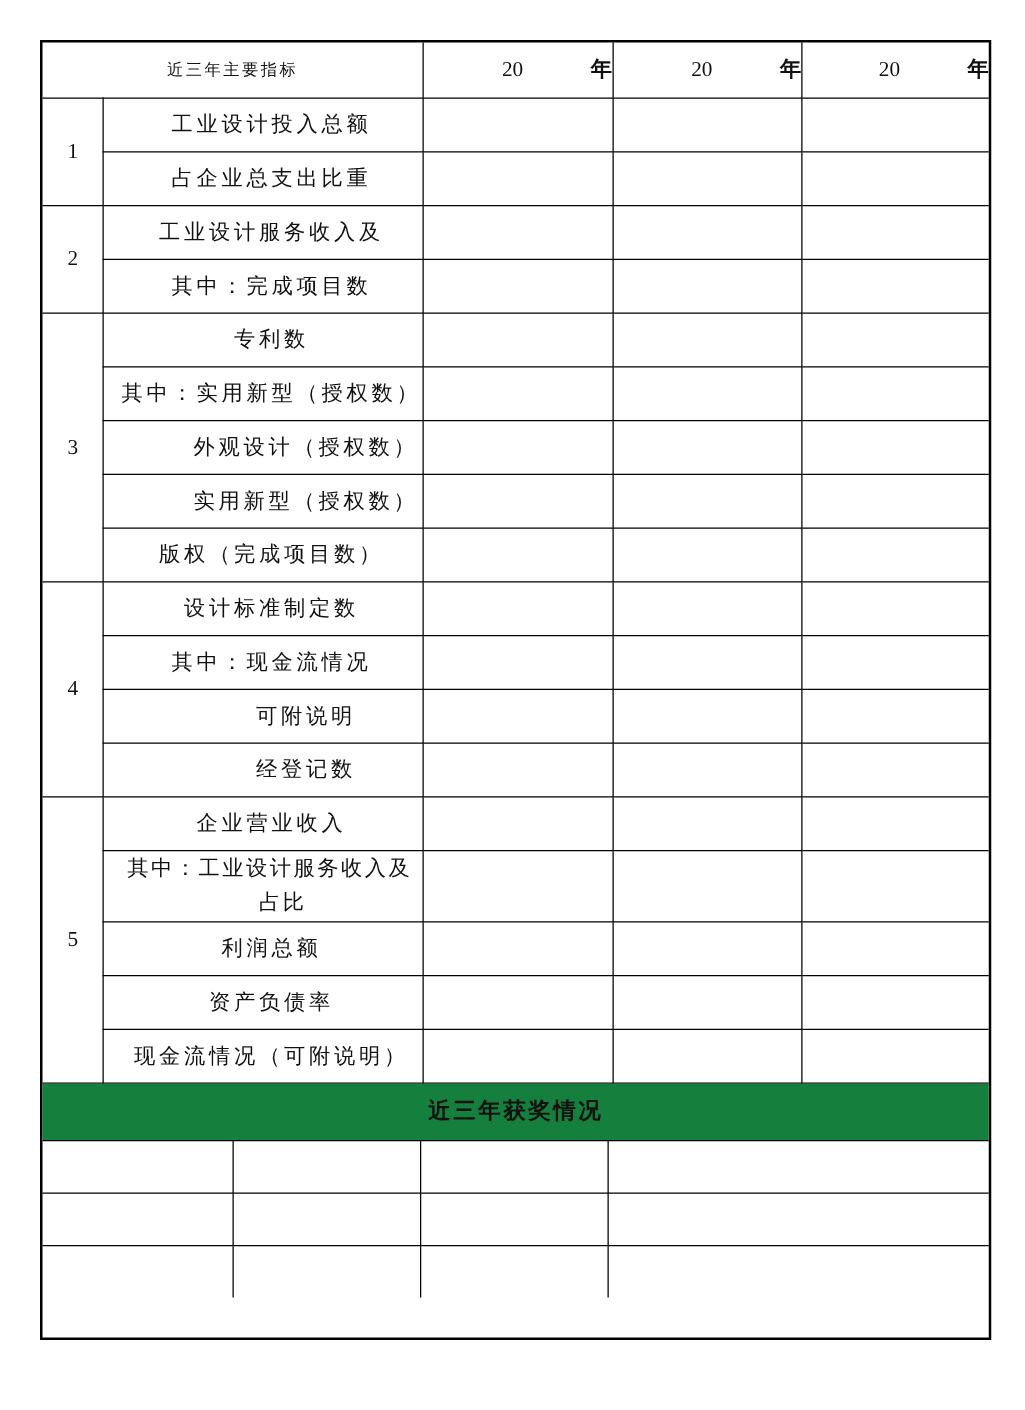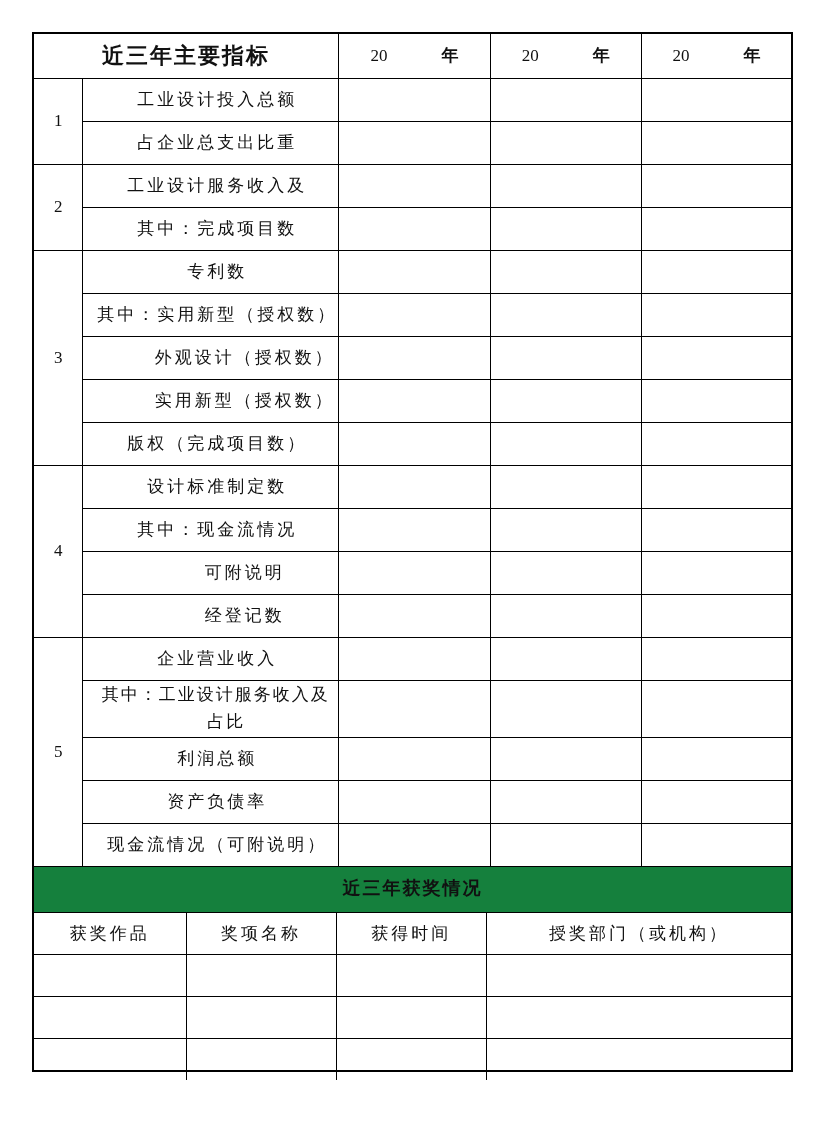--- a/index.html
+++ b/index.html
@@ -24,26 +24,26 @@
     vertical-align: middle;
     font-size: 17px;
   }
   
   .top-table tr.hdr td { border-top: none; height: 44px; }
   .top-table td.last { border-right: none; }
   .title-cell {
     border-left: none;
     text-align: center;
     font-family: "Liberation Sans", "DejaVu Sans", sans-serif;
-    font-weight: bold;
-    font-size: 22px;
+    font-weight: normal;
+    font-size: 13px;
     letter-spacing: 2px;
   }
   .year-cell .year-inner {
-    display: flex; align-items: center; justify-content: center; gap: 10px;
+    display: flex; align-items: center; justify-content: flex-end; gap: 10px;
   }
   .year-prefix { font-family: "Liberation Serif", "DejaVu Serif", serif; font-weight: normal; font-size: 17px; }
   .year-blank { display: inline-block; width: 34px; height: 1em; }
   .year-suffix { font-family: "Liberation Sans", "DejaVu Sans", sans-serif; font-weight: bold; font-size: 17px; }
   .top-table tr.r td { height: 43px; }
   .top-table tr.r-tall td { height: 57px; }
   td.no-cell {
     border-left: none;
     text-align: center;
     font-size: 17px;
@@ -248,26 +248,20 @@
 
   <table class="awards-table">
     <colgroup>
       <col style="width:20.1%">
         <col style="width:19.8%">
       <col style="width:19.9%">
         <col style="width:40.2%">
     </colgroup>
     <tbody>
       <tr>
-        <td class="ah">获奖作品</td>
-        <td class="ah">奖项名称</td>
-        <td class="ah">获得时间</td>
-        <td class="ah">授奖部门（或机构）</td>
-      </tr>
-      <tr>
         <td></td>
         <td></td>
         <td></td>
         <td></td>
       </tr>
       <tr>
         <td></td>
         <td></td>
         <td></td>
         <td></td>

